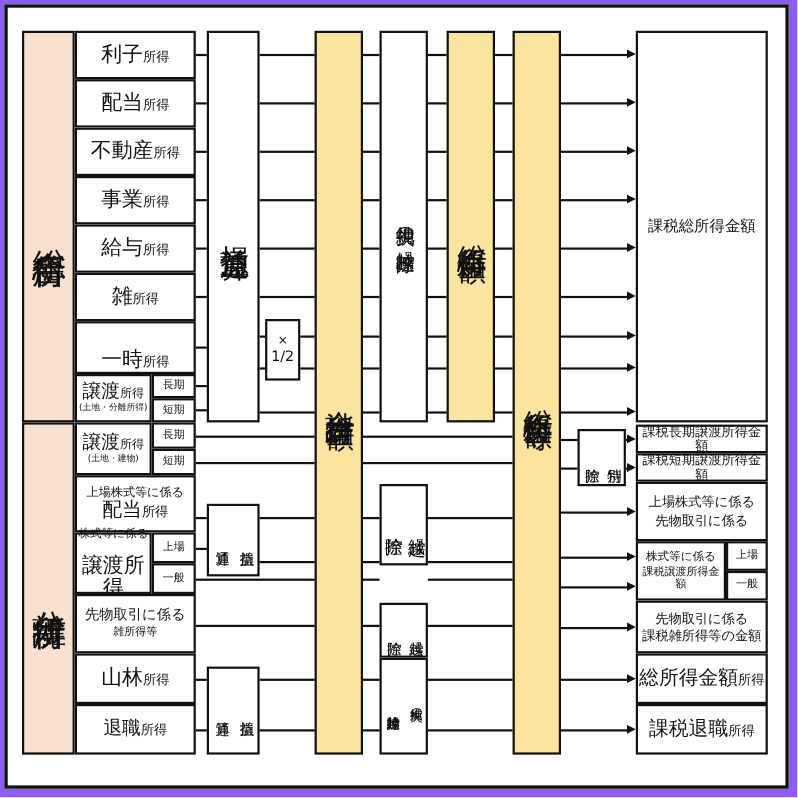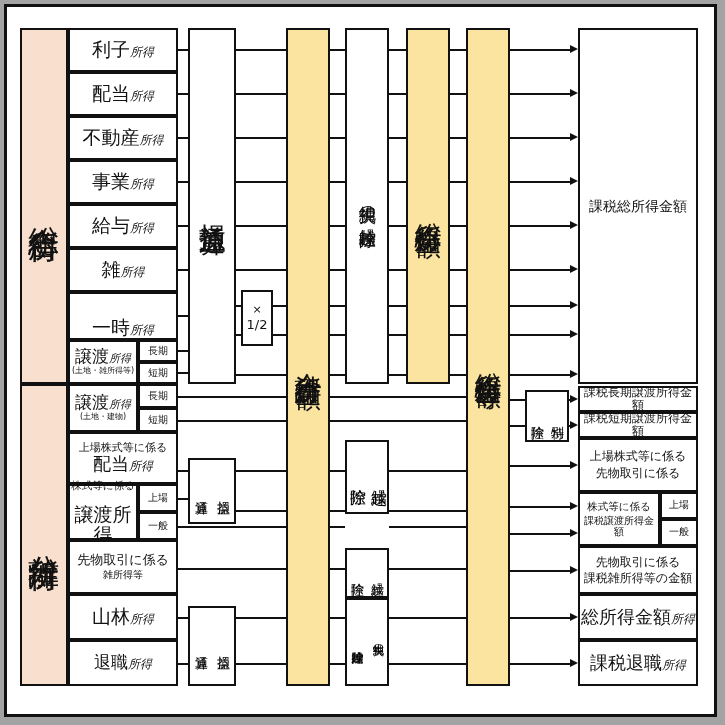--- a/index.html
+++ b/index.html
@@ -1,32 +1,32 @@
 <!DOCTYPE html>
 <html><head>
 <meta charset="utf-8">
 <style>
   html,body{margin:0;padding:0;background:#ffffff;}
   body{font-family:"DejaVu Sans","Liberation Sans",sans-serif;}
-  #stage{position:relative;width:725px;height:725px;background:#a3a3a3;overflow:hidden;}
+  #stage{position:relative;width:725px;height:725px;background:#8b5cf6;overflow:hidden;}
   #frame{position:absolute;left:4px;top:4px;width:713px;height:713px;border:3px solid #111;box-sizing:border-box;background:#fff;}
   .bx{position:absolute;box-sizing:border-box;border:2px solid #111;background:#fff;
       display:flex;align-items:center;justify-content:center;text-align:center;color:#111;line-height:1.05;}
   .band{position:absolute;box-sizing:border-box;border:2px solid #111;
       display:flex;align-items:center;justify-content:center;text-align:center;color:#111;}
   .peach{background:#f9e0ce;}
   .yellow{background:#fbe3a0;}
   .vt{writing-mode:vertical-rl;text-orientation:upright;white-space:nowrap;}
   .line{position:absolute;background:#111;height:1.6px;}
   .arw{position:absolute;width:0;height:0;border-top:4.5px solid transparent;border-bottom:4.5px solid transparent;border-left:8px solid #111;}
   .t-sub{font-size:12px;}
   .t-tiny{font-size:9px;}
   .lbl-mix{display:flex;align-items:baseline;justify-content:center;}
   .lbl-mix .big{font-size:19px;}
-  .lbl-mix .sml{font-size:12px;font-style:italic;}
+  .lbl-mix .sml{font-size:12px;}
   .vbig{font-size:31px;font-weight:400;letter-spacing:2px;}
   .vmed{font-size:27px;letter-spacing:2px;}
   .vsm{font-size:17px;letter-spacing:1px;}
   .vxs{font-size:12px;letter-spacing:0px;}
   .pair{position:absolute;box-sizing:border-box;border:2px solid #111;background:#fff;display:flex;}
   .pair .vcell{writing-mode:vertical-rl;text-orientation:upright;display:flex;align-items:center;justify-content:center;flex:1;white-space:nowrap;}
 </style>
 </head>
 <body>
 
@@ -81,21 +81,21 @@
         <span class="big">一時</span>
         <span class="sml">所得</span>
       </span>
   </div>
 
   <div class="bx" style="left:68px;top:340px;width:70px;height:44px;flex-direction:column;">
     <span class="lbl-mix" style="margin-bottom:1px;">
         <span class="big" style="font-size:17px;">譲渡</span>
         <span class="sml" style="font-size:11px;">所得</span>
       </span>
-    <span class="t-tiny" style="font-size:8px;">(土地・雑所得等)</span>
+    <span class="t-tiny" style="font-size:8px;">(土地・分離所得)</span>
   </div>
   <div class="bx" style="left:138px;top:340px;width:40px;height:22px;">
     <span class="t-tiny" style="font-size:10px;">長期</span>
   </div>
   <div class="bx" style="left:138px;top:362px;width:40px;height:22px;">
     <span class="t-tiny" style="font-size:10px;">短期</span>
   </div>
 
   <div class="bx" style="left:68px;top:384px;width:70px;height:48px;flex-direction:column;">
     <span class="lbl-mix" style="margin-bottom:1px;">

